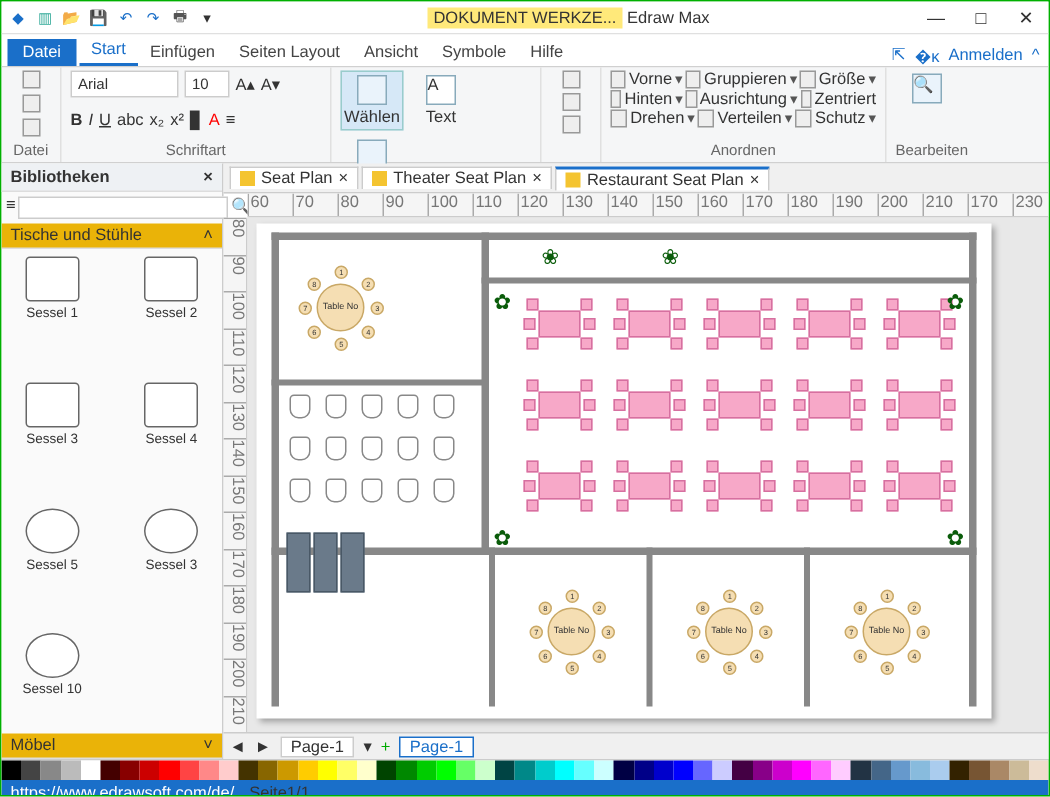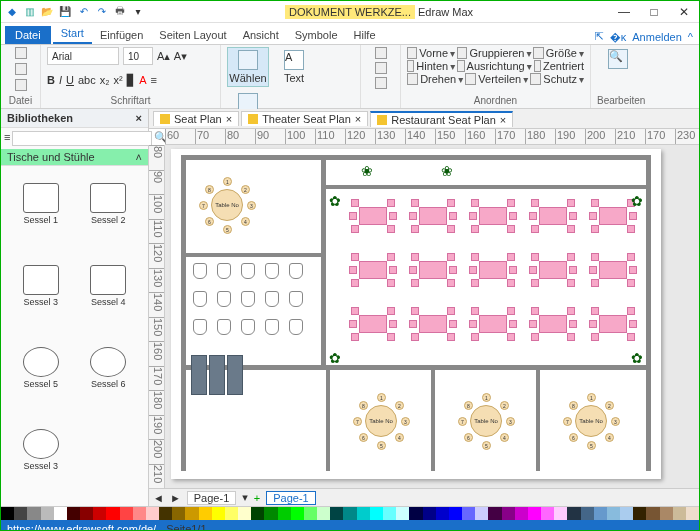--- a/index.html
+++ b/index.html
@@ -20,24 +20,24 @@
 .rgroup .tools{display:flex;gap:4px;align-items:center;flex-wrap:wrap}
 .rgroup .lbl{text-align:center;font-size:10px;color:#666}
 .fontsel{border:1px solid #ccc;padding:1px 4px;background:#fff;height:18px;font-size:10px}
 .bigbtn{display:flex;flex-direction:column;align-items:center;width:42px;padding:2px;gap:2px}
 .bigbtn .bicon{width:20px;height:20px;border:1px solid #8ab;background:#eaf3fb}
 .smallrow{display:flex;gap:2px;align-items:center;font-size:10px;color:#555;white-space:nowrap}
 .smic{width:12px;height:12px;border:1px solid #999;background:#eee;display:inline-block}
 .workarea{display:flex;height:397px}
 .sidebar{width:148px;border-right:1px solid #ccc;display:flex;flex-direction:column;background:#fafafa}
 .sidehdr{background:#eef1f4;padding:3px 6px;display:flex;justify-content:space-between;border-bottom:1px solid #ddd;font-weight:bold;color:#1a6fc9}
-.catbar{background:#86efac;padding:2px 6px;display:flex;justify-content:space-between;border-bottom:1px solid #ddd}
+.catbar{background:#eab308;padding:2px 6px;display:flex;justify-content:space-between;border-bottom:1px solid #ddd}
 .searchrow{display:flex;padding:3px;gap:2px}
 .searchrow input{flex:1;border:1px solid #ccc;padding:1px 3px;font-size:10px}
-.shapes{flex:1;overflow:hidden;display:grid;grid-template-columns:1fr 1fr;gap:18px;padding:15px}
+.shapes{flex:1;overflow:hidden;display:grid;grid-template-columns:1fr 1fr;gap:18px;padding:3px}
 .shape{display:flex;flex-direction:column;align-items:center;gap:2px;padding:2px}
 .shape .sic{width:36px;height:30px;border:1px solid #666;background:#fff;border-radius:3px;display:flex;align-items:center;justify-content:center}
 .shape .sic.round{border-radius:50%}
 .shape span{font-size:9px}
 .sidefoot{border-top:1px solid #ccc;display:flex;font-size:10px}
 .sidefoot div{flex:1;padding:2px 4px;border-right:1px solid #ccc}
 .canvaswrap{flex:1;display:flex;flex-direction:column;position:relative}
 .doctabs{height:20px;background:#f0f0f0;display:flex;align-items:center;border-bottom:1px solid #ccc;padding-left:4px;gap:2px}
 .doctab{background:#fff;border:1px solid #ccc;border-bottom:none;padding:1px 6px;display:flex;gap:4px;font-size:10px;align-items:center}
 .doctab.active{border-top:2px solid #1a6fc9}
@@ -211,26 +211,30 @@
       <div class="shape">
           <div class="sic"></div>
           <span>Sessel 4</span>
         </div>
       <div class="shape">
           <div class="sic round"></div>
           <span>Sessel 5</span>
         </div>
       <div class="shape">
           <div class="sic round"></div>
-          <span>Sessel 6</span>
+          <span>Sessel 3</span>
         </div>
       <div class="shape">
           <div class="sic round"></div>
-          <span>Sessel 3</span>
-        </div>
+          <span>Sessel 10</span>
+        </div>
+    </div>
+    <div class="catbar">
+      <span>Möbel</span>
+        <span>˅</span>
     </div>
   </div>
 
   <div class="canvaswrap">
     <div class="doctabs">
       <div class="doctab">
           <span class="tic"></span>
           <span>Seat Plan</span>
           <span>×</span>
         </div>

